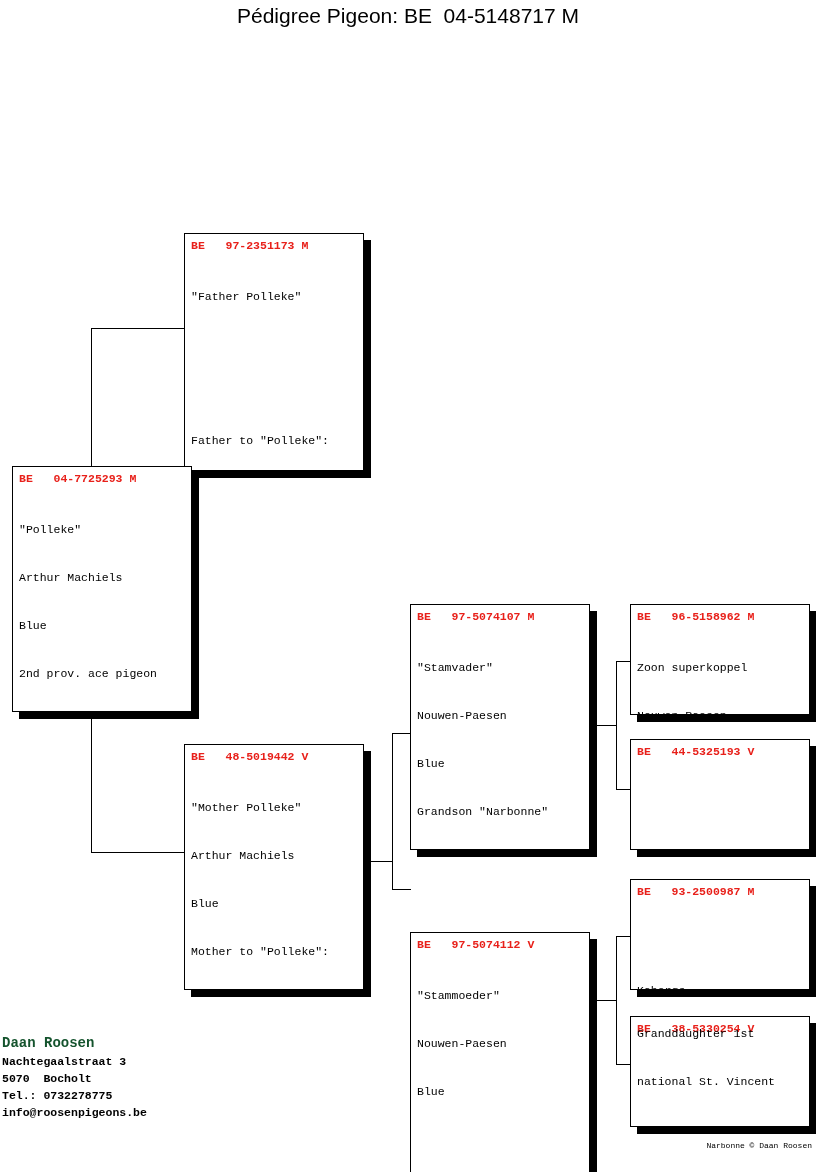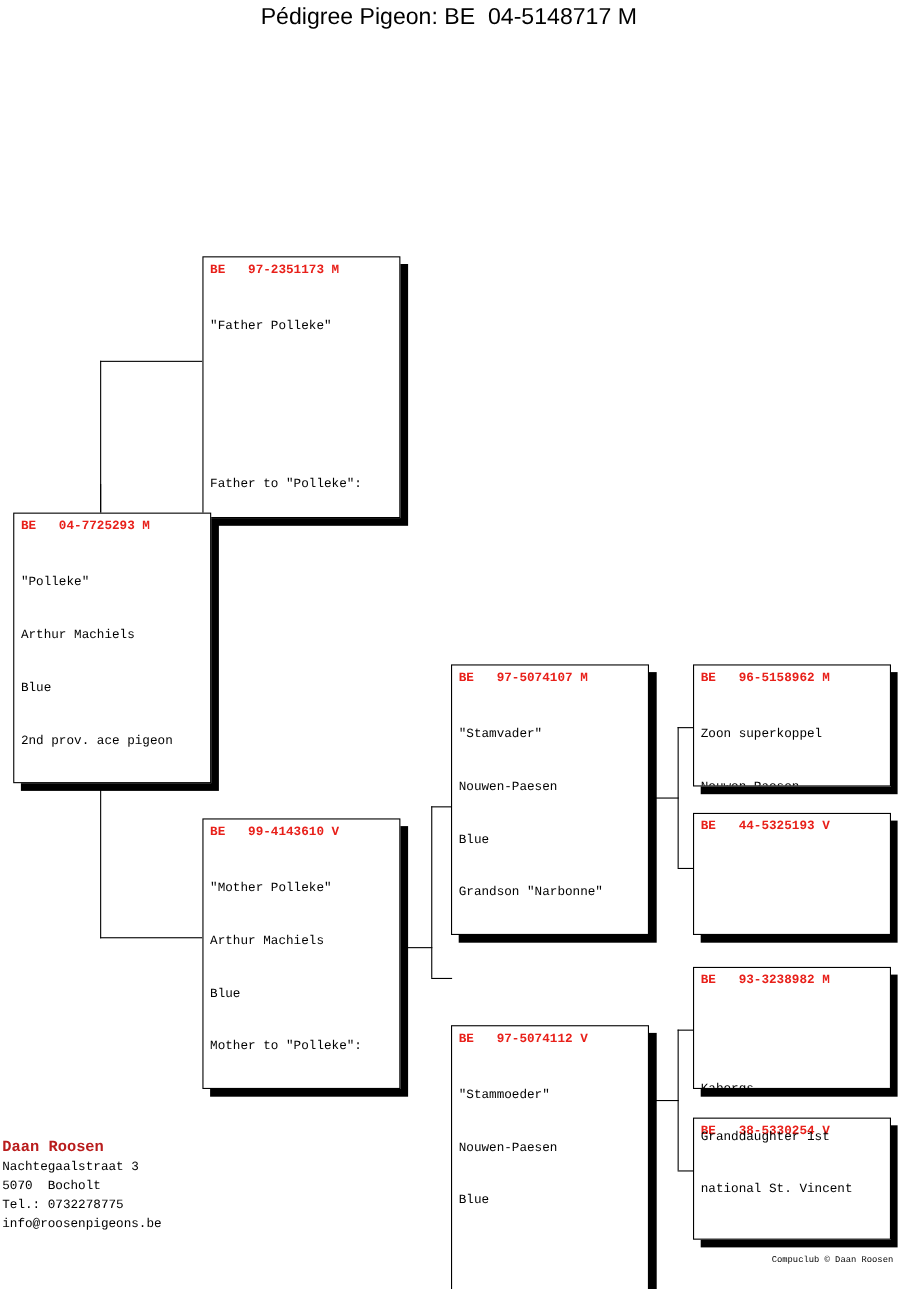--- a/index.html
+++ b/index.html
@@ -59,30 +59,31 @@
 
   
   #footer-block {
     position: absolute;
     left: 2px; top: 1034px;
     font-family: "Liberation Mono", "DejaVu Sans Mono", monospace;
   }
   #footer-name {
     font-size: 14px;
     font-weight: bold;
-    color: #b91c1c;
+    color: #14532d;
     line-height: 19px;
     white-space: pre;
   }
   .footer-line {
     font-size: 11.5px;
     color: #000;
     line-height: 17px;
     white-space: pre;
     display: block;
+    font-weight: bold;
   }
   #copyright {
     position: absolute;
     right: 4px; top: 1141px;
     font-size: 8px;
     color: #000;
     font-family: "Liberation Mono", "DejaVu Sans Mono", monospace;
     white-space: pre;
   }
 </style>
@@ -143,21 +144,21 @@
     
     
     
     
     
     
   </div>
 </div>
 
 <div class="ped-box" style="left:184px; top:744px; width:180px; height:246px;">
-  <div class="ped-id">BE   99-4143610 V</div>
+  <div class="ped-id">BE   48-5019442 V</div>
   <div class="ped-lines">
     <span class="ln">"Mother Polleke"</span>
     <span class="ln">Arthur Machiels</span>
     <span class="ln">Blue</span>
     <span class="ln">Mother to "Polleke":</span>
     
     
     
     
     
@@ -197,21 +198,21 @@
     
     
   </div>
 </div>
 
 <div class="ped-box" style="left:630px; top:739px; width:180px; height:111px;">
   <div class="ped-id">BE   44-5325193 V</div>
 </div>
 
 <div class="ped-box" style="left:630px; top:879px; width:180px; height:111px;">
-  <div class="ped-id">BE   93-3238982 M</div>
+  <div class="ped-id">BE   93-2500987 M</div>
   <div class="ped-lines">
     <span class="ln blank"></span>
     <span class="ln">Kabergs</span>
     
     
     
   </div>
 </div>
 
 <div class="ped-box" style="left:630px; top:1016px; width:180px; height:111px;">
@@ -223,13 +224,13 @@
 </div>
 
 <div id="footer-block">
   <div id="footer-name">Daan Roosen</div>
   <span class="footer-line">Nachtegaalstraat 3</span>
   <span class="footer-line">5070  Bocholt</span>
   <span class="footer-line">Tel.: 0732278775</span>
   <span class="footer-line">info@roosenpigeons.be</span>
 </div>
 
-<div id="copyright">Compuclub © Daan Roosen</div>
+<div id="copyright">Narbonne © Daan Roosen</div>
 
 </body></html>

